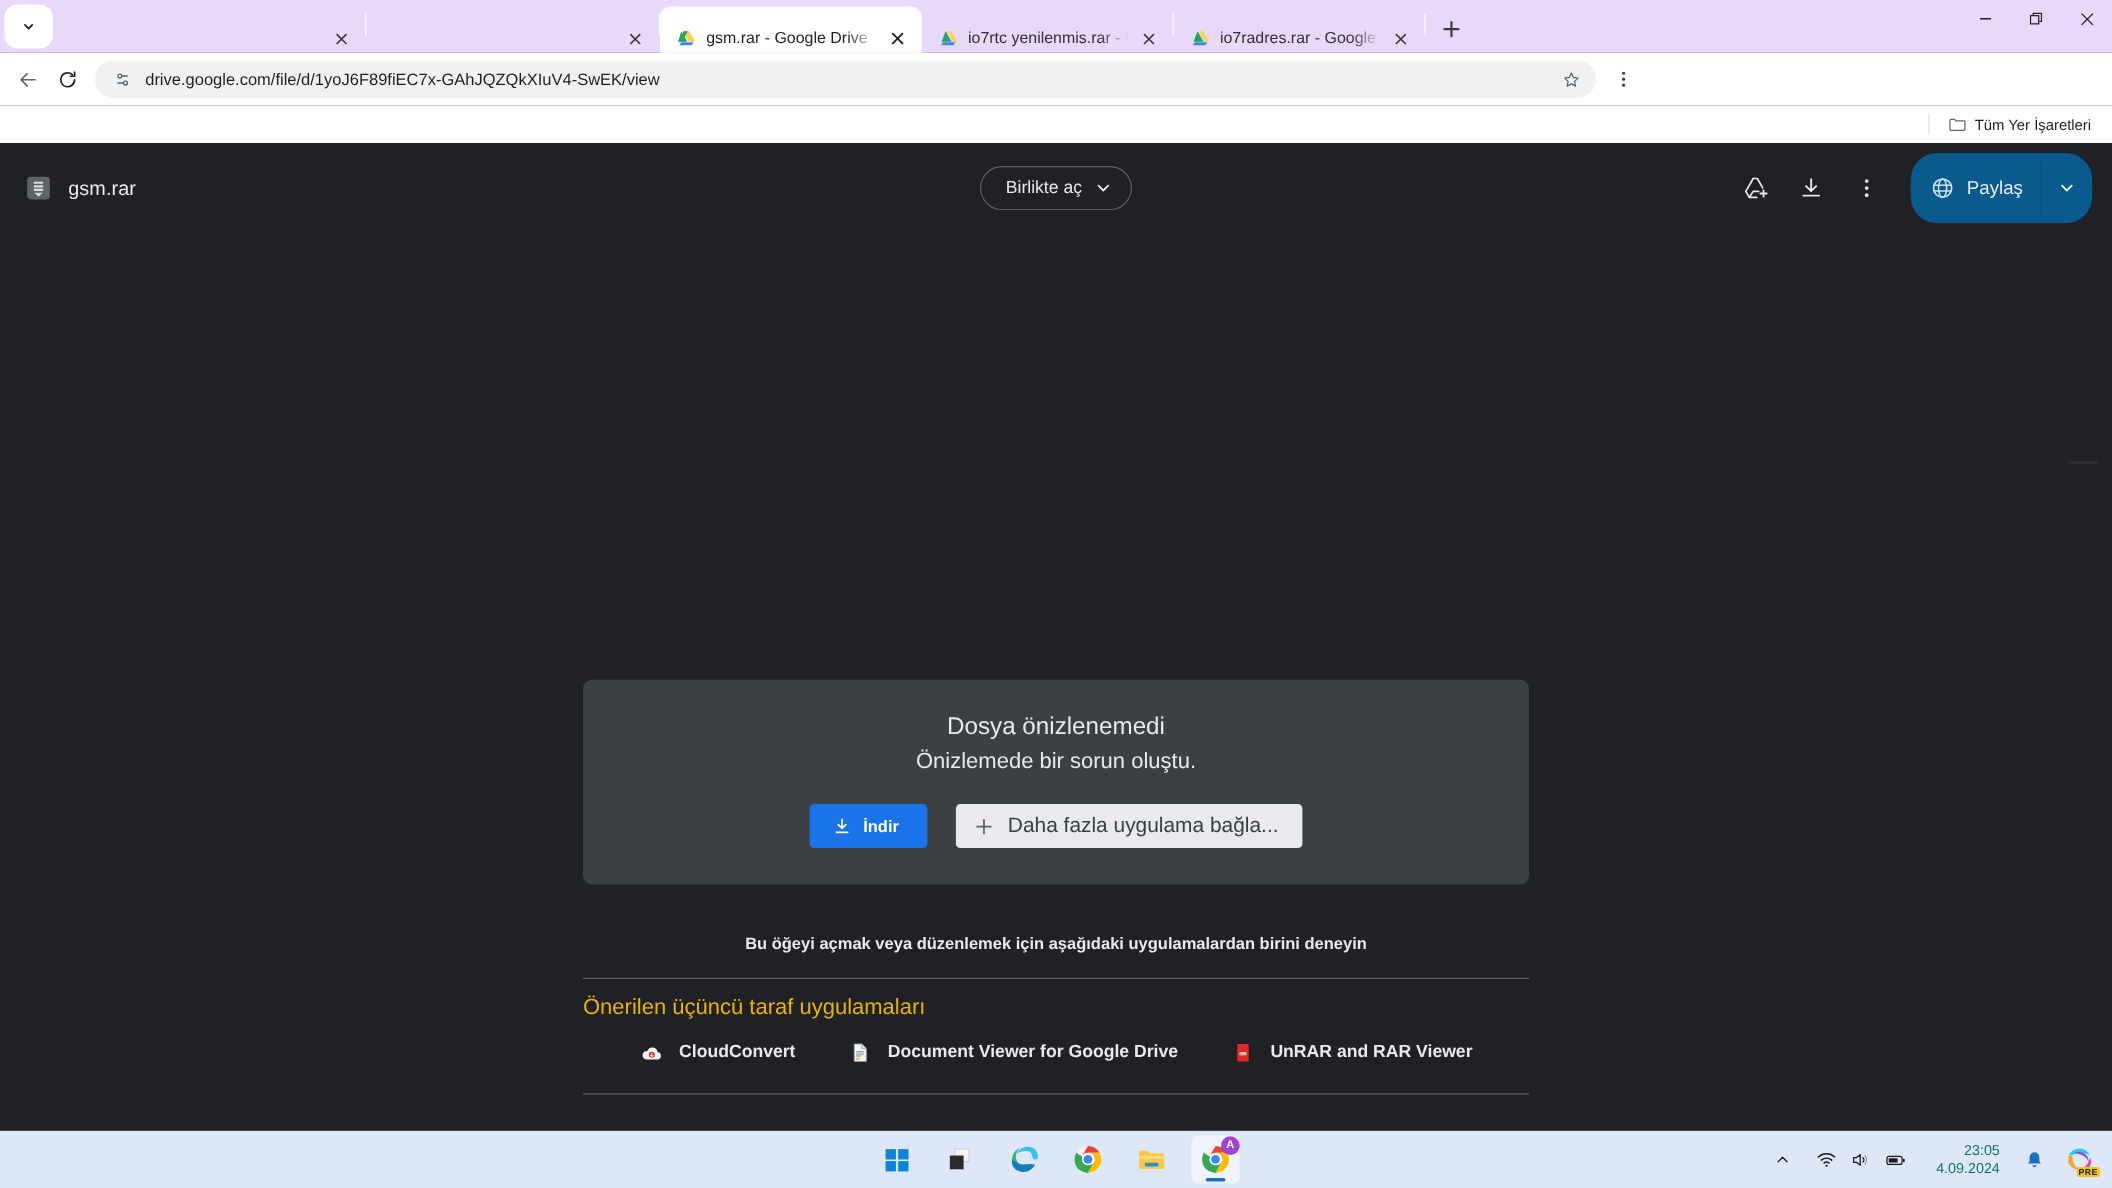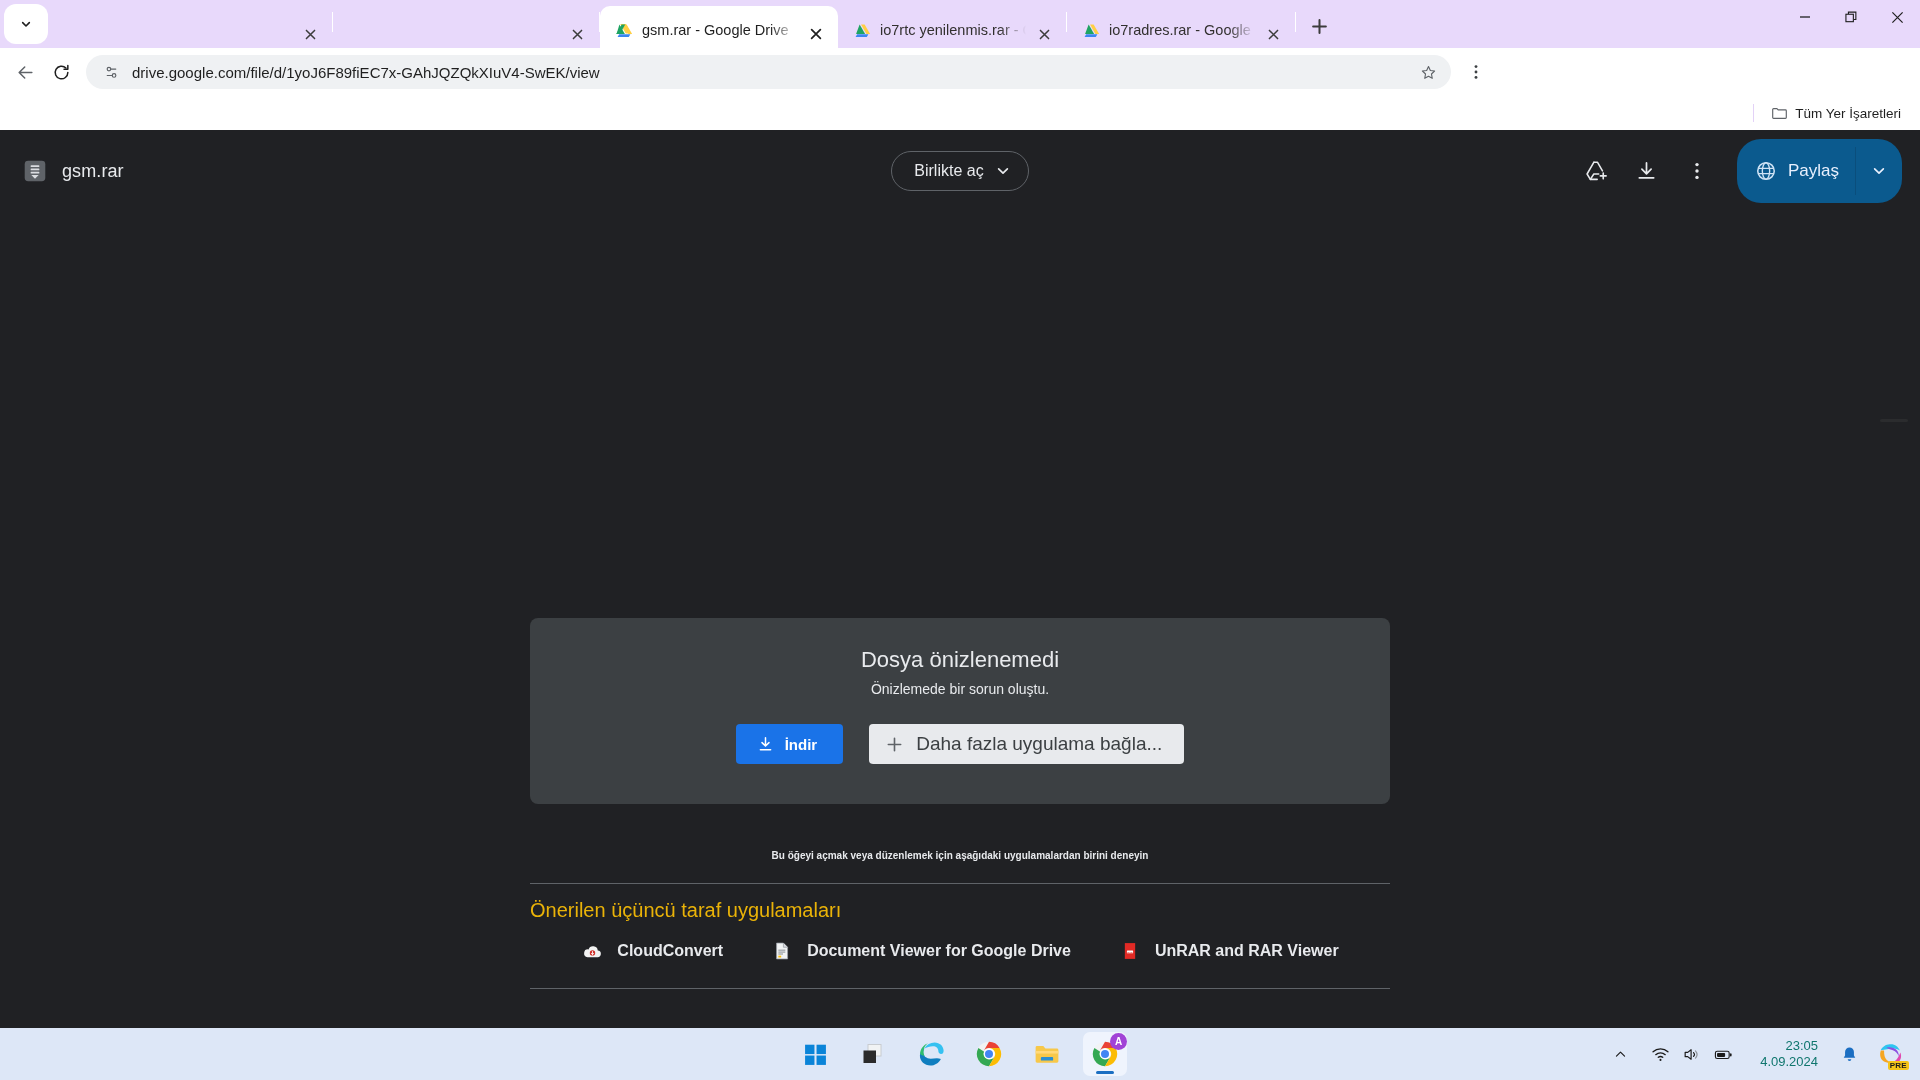--- a/index.html
+++ b/index.html
@@ -21,21 +21,21 @@
   }
   .tabsearch {
     width: 44px; height: 40px; margin: 0 2px 4px 4px;
     background: #ffffff; border-radius: 12px;
     display: flex; align-items: center; justify-content: center;
     flex: 0 0 auto; cursor: pointer;
   }
   .tabsearch svg { width: 16px; height: 16px; }
   .tabs { display: flex; align-items: flex-end; flex: 1 1 auto; min-width: 0; height: 48px; }
   .tab {
-    height: 42px; display: flex; 
+    height: 42px; display: flex; align-items: center;
     padding: 16px 10px 0 14px; border-radius: 10px 10px 0 0;
     position: relative; min-width: 0; cursor: pointer;
     align-self: flex-end; margin-bottom: 0;
   }
   .tab.inactive { background: transparent; }
   .tab.active { background: #ffffff; }
   .tab-favicon { width: 18px; height: 18px; flex: 0 0 auto; margin-right: 10px; }
   .tab-title {
     font-size: 14.5px; color: #32302f; white-space: nowrap;
     overflow: hidden; flex: 1 1 auto; min-width: 0;
@@ -122,36 +122,36 @@
 
   
   .content-area { position:relative; width:100%; height: 820px; }
   .error-card {
     position: absolute; left: 530px; top: 406px;
     width: 860px; height: 186px;
     background: #3c4043; border-radius: 8px;
     display: flex; flex-direction: column; align-items: center;
   }
   .err-line1 { font-size: 22px; color: #e8eaed; margin-top: 29px; }
-  .err-line2 { font-size: 14px; color: #e8eaed; margin-top: 8px; text-align: center; }
+  .err-line2 { font-size: 20px; color: #e8eaed; margin-top: 8px; text-align: center; }
   .err-actions { display:flex; align-items:center; gap: 26px; margin-top: 27px; }
   .btn-download {
     height: 40px; background: #1a73e8; border-radius: 4px; color: #fff;
     display:flex; align-items:center; gap: 10px; padding: 0 26px 0 20px; cursor:pointer;
     font-size: 15px; font-weight: 700;
   }
   .btn-connect {
     height: 40px; background: #e8eaed; border-radius: 4px; color: #3c4043;
     display:flex; align-items:center; gap: 12px; padding: 0 22px 0 16px; cursor:pointer;
     font-size: 19px; font-weight: 500;
   }
 
   
   .apps-wrap { position:absolute; left: 530px; top: 638px; width: 860px; }
-  .apps-title { font-size: 10px; color: #e8eaed; font-weight: 700; text-align:center; }
+  .apps-title { font-size: 15px; color: #e8eaed; font-weight: 700; text-align:center; }
   .apps-rule { height:1px; background:#5f6368; margin-top: 22px; }
   .apps-sub { font-size: 20px; color: #eab308; margin-top: 15px; }
   .apps-row { display:flex; align-items:center; justify-content:center; gap: 40px; margin-top: 14px; }
   .app-item { display:flex; align-items:center; gap: 14px; cursor:pointer; padding: 4px; }
   .app-icon { width: 22px; height: 22px; flex:0 0 auto; display:flex;align-items:center;justify-content:center;}
   .app-label { font-size: 16px; color: #e8eaed; font-weight:600; white-space:nowrap;}
   .apps-rule2 { height:1px; background:#5f6368; margin-top: 22px; }
 
   .scroll-hint { position:absolute; right: 12px; top: 207px; width: 28px; height: 3px; background:#2b2c2e; border-radius:2px;}
 

